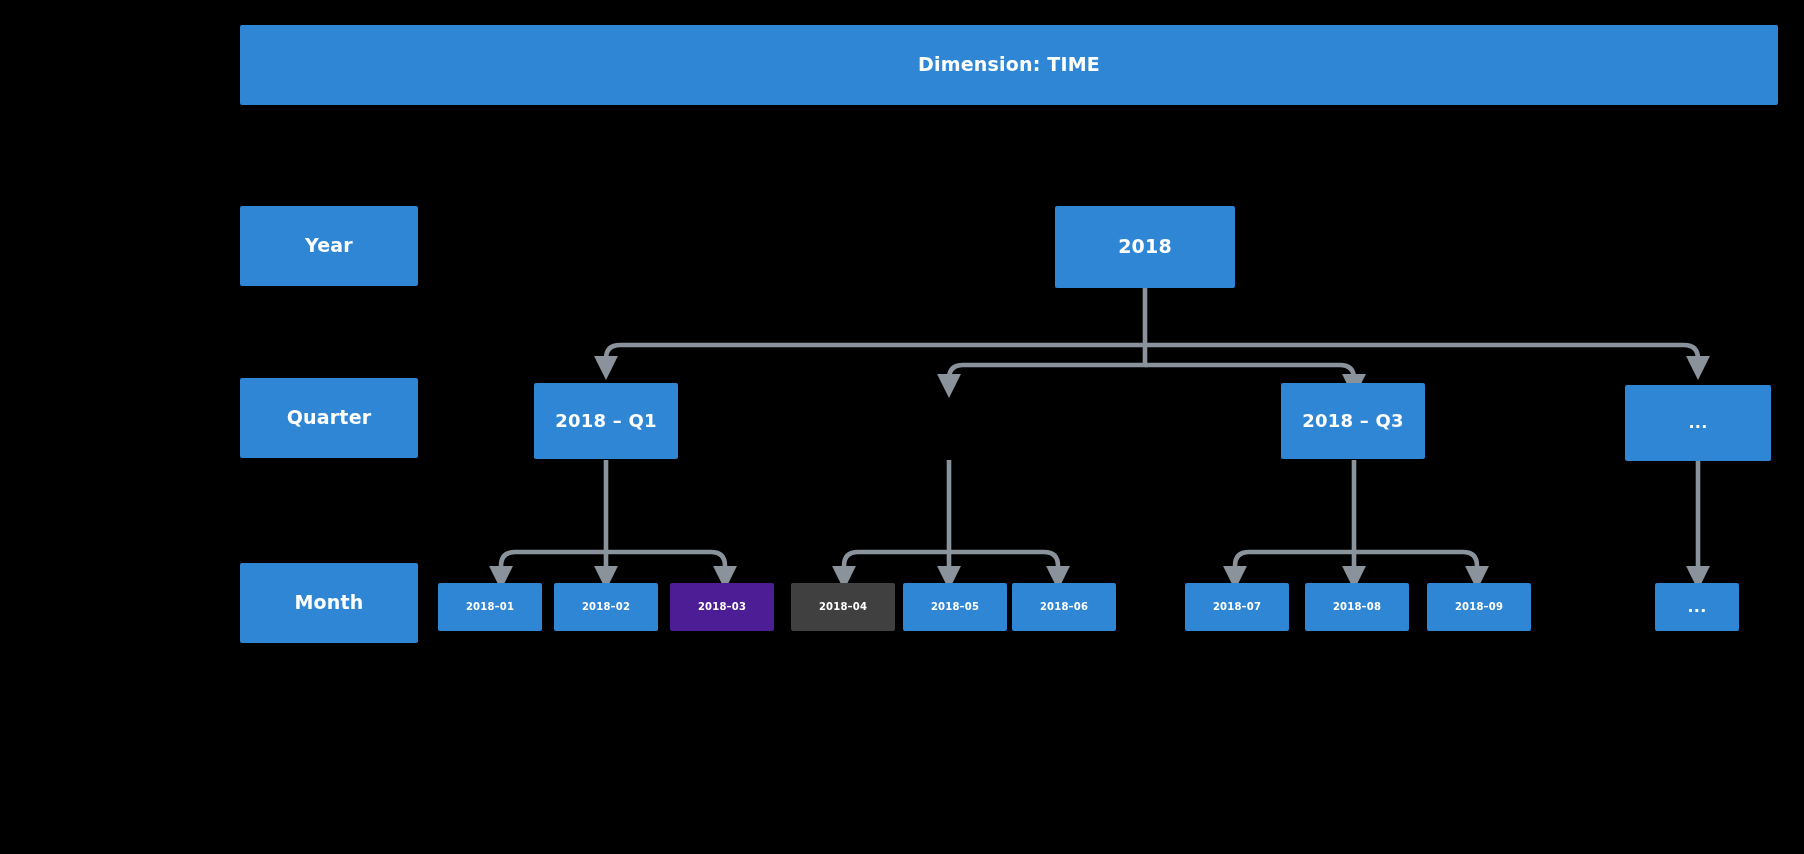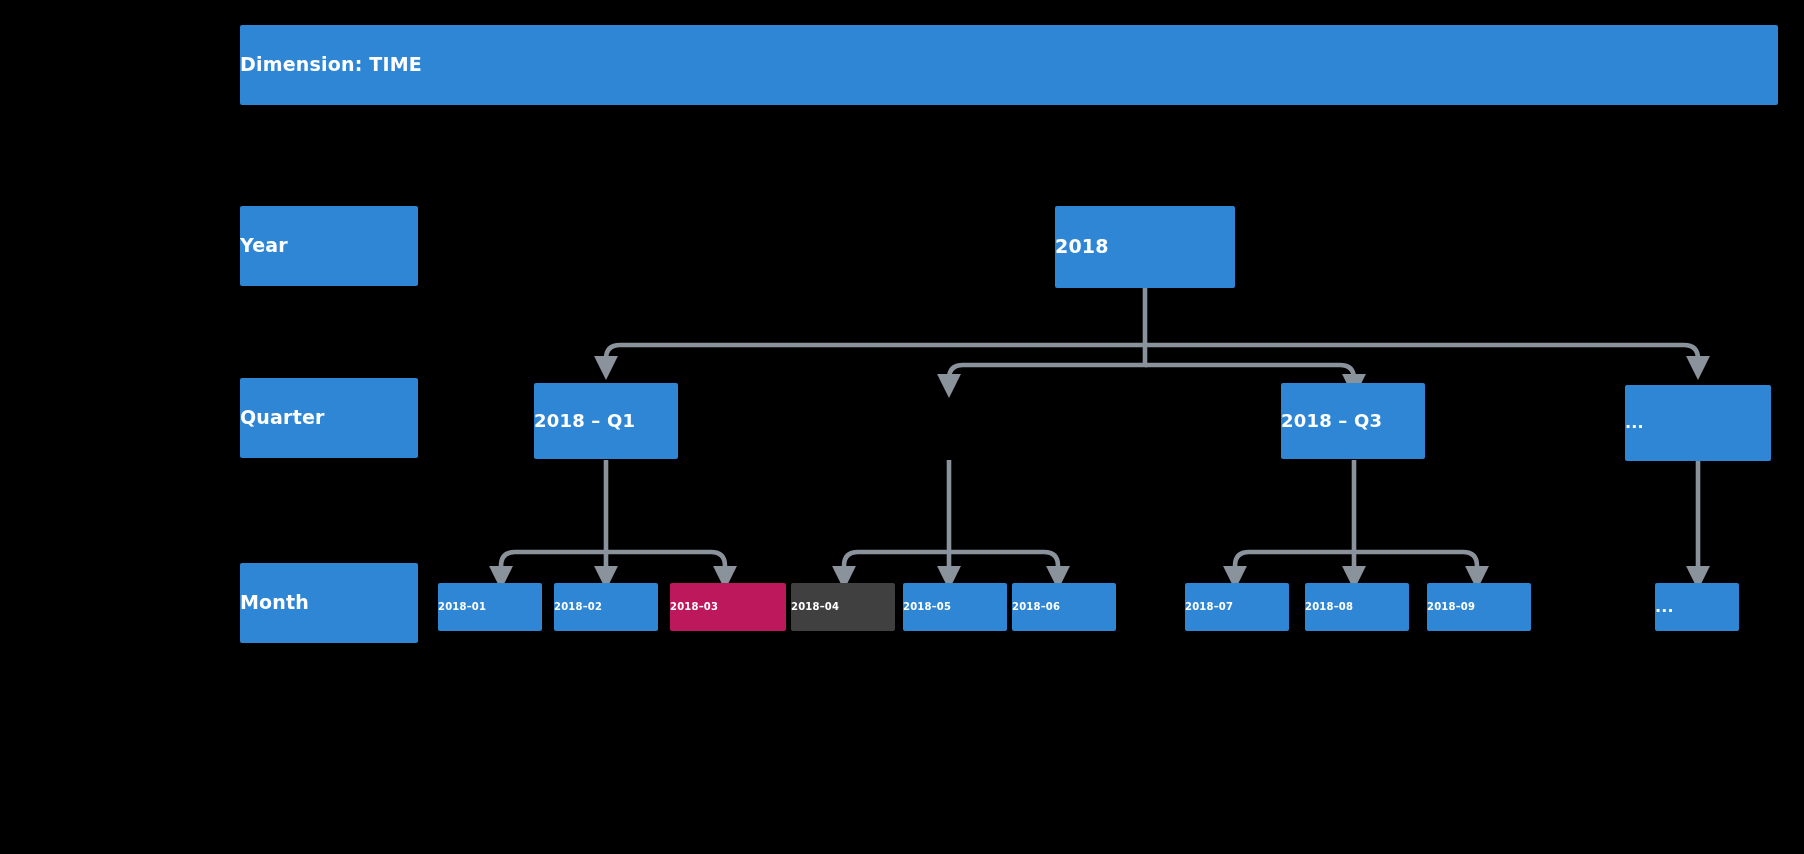--- a/index.html
+++ b/index.html
@@ -13,20 +13,21 @@
     height: 854px;
     background: #000000;
     overflow: hidden;
     font-family: "DejaVu Sans", "Liberation Sans", sans-serif;
   }
   .node {
     position: absolute;
     box-sizing: border-box;
     display: flex;
     align-items: center;
+    justify-content: center;
     color: #ffffff;
     font-weight: bold;
     text-align: center;
     border-radius: 2px;
     line-height: 1.15;
     letter-spacing: 0.2px;
     z-index: 3;
     user-select: none;
   }
   .banner {
@@ -132,21 +133,21 @@
   </div>
 
   <div class="node month-node" style="left:438px; top:583px; width:104px; height:48px; background:#2e86d5;">
     <span>2018–01</span>
   </div>
 
   <div class="node month-node" style="left:554px; top:583px; width:104px; height:48px; background:#2e86d5;">
     <span>2018–02</span>
   </div>
 
-  <div class="node month-node" style="left:670px; top:583px; width:116px; height:48px; background:#be185d;">
+  <div class="node month-node" style="left:670px; top:583px; width:104px; height:48px; background:#4c1d95;">
     <span>2018–03</span>
   </div>
 
   <div class="node month-node" style="left:791px; top:583px; width:104px; height:48px; background:#404040;">
     <span>2018–04</span>
   </div>
 
   <div class="node month-node" style="left:903px; top:583px; width:104px; height:48px; background:#2e86d5;">
     <span>2018–05</span>
   </div>

